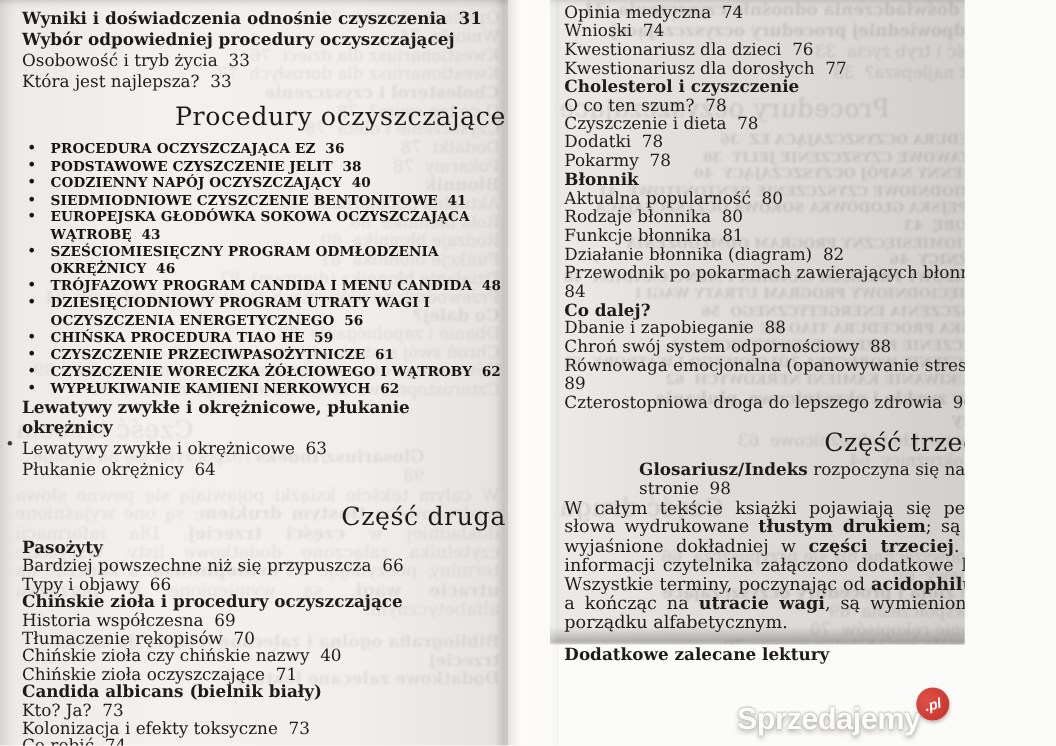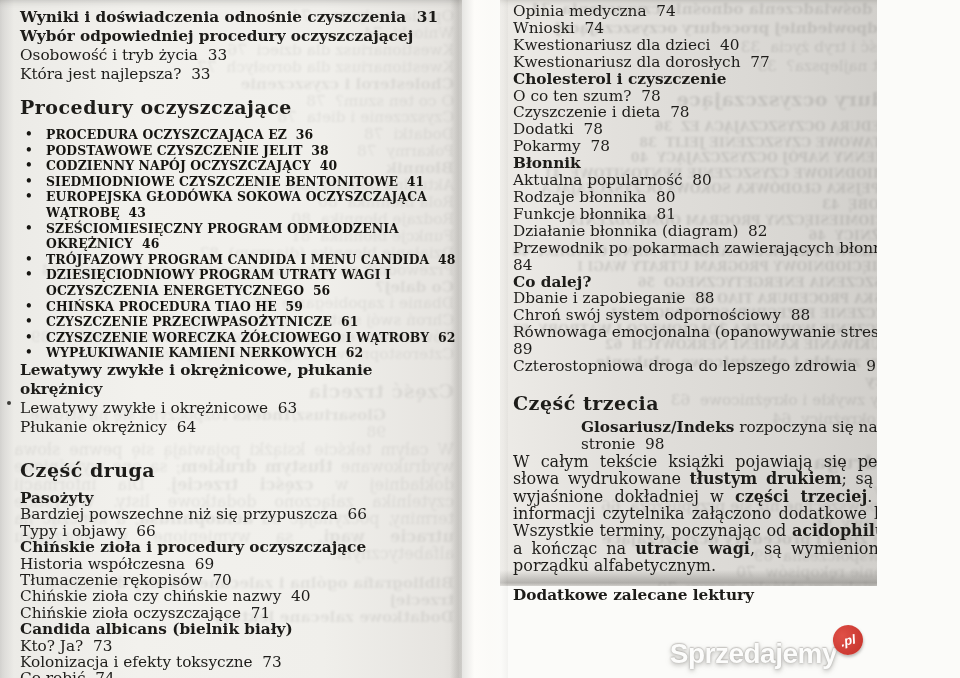--- a/index.html
+++ b/index.html
@@ -45,21 +45,21 @@
   .col{position:absolute;z-index:3;color:#1d1c19;}
   #col-left{left:20px;top:8px;width:440px;}
   #col-right{left:513px;top:3px;width:398px;}
 
   .l-plain,.l-bold,.l-indent{font-size:15.3px;white-space:pre-wrap;}
   .l-bold{font-weight:bold;}
   .colstyle-left .l-plain,.colstyle-left .l-bold{line-height:19px;}
   .colstyle-left .sm{line-height:16.4px;}
   .colstyle-right .l-plain,.colstyle-right .l-bold,.colstyle-right .l-indent{line-height:16.9px;}
 
-  .l-heading{font-size:19px;font-weight:bold;text-align:left;line-height:30px;letter-spacing:.5px;}
+  .l-heading{font-size:23px;font-weight:normal;text-align:right;line-height:30px;letter-spacing:.5px;}
   .colstyle-left .l-heading{margin:8px 0 5px;}
   .colstyle-right .l-heading{margin:2px 0 2px;line-height:28px;}
 
   .l-bullet{
     position:relative;padding-left:26px;font-weight:bold;
     font-size:12.4px;line-height:15.6px;white-space:pre-wrap;
     letter-spacing:.1px;color:#161511;
   }
   .bullet-dot{position:absolute;left:5px;top:0;font-size:12px;}
 
@@ -204,21 +204,21 @@
       <div class="l-plain sm">Chińskie zioła czy chińskie nazwy  40</div>
       <div class="l-plain sm">Chińskie zioła oczyszczające  71</div>
       <div class="l-bold sm">Candida albicans (bielnik biały)</div>
       <div class="l-plain sm">Kto? Ja?  73</div>
       <div class="l-plain sm">Kolonizacja i efekty toksyczne  73</div>
       <div class="l-plain sm">Co robić  74</div>
     </div>
   <div id="col-right" class="col colstyle-right">
       <div class="l-plain">Opinia medyczna  74</div>
       <div class="l-plain">Wnioski  74</div>
-      <div class="l-plain">Kwestionariusz dla dzieci  40</div>
+      <div class="l-plain">Kwestionariusz dla dzieci  76</div>
       <div class="l-plain">Kwestionariusz dla dorosłych  77</div>
       <div class="l-bold">Cholesterol i czyszczenie</div>
       <div class="l-plain">O co ten szum?  78</div>
       <div class="l-plain">Czyszczenie i dieta  78</div>
       <div class="l-plain">Dodatki  78</div>
       <div class="l-plain">Pokarmy  78</div>
       <div class="l-bold">Błonnik</div>
       <div class="l-plain">Aktualna popularność  80</div>
       <div class="l-plain">Rodzaje błonnika  80</div>
       <div class="l-plain">Funkcje błonnika  81</div>

